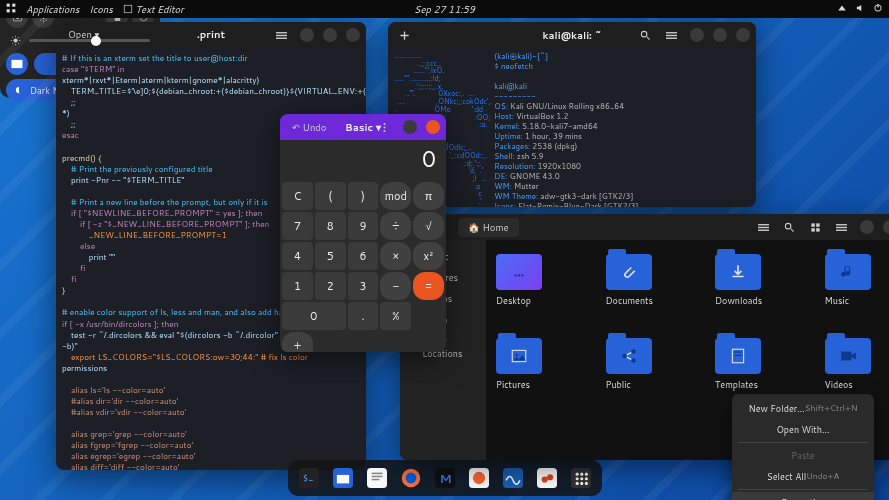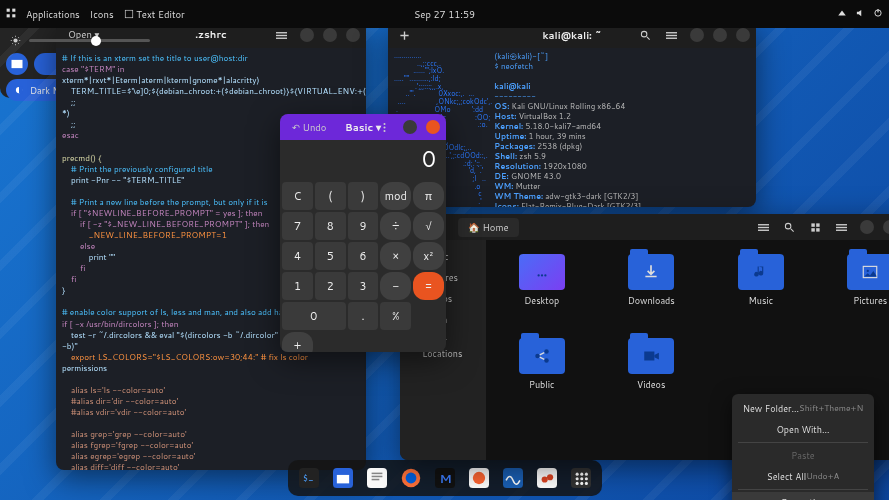--- a/index.html
+++ b/index.html
@@ -2,21 +2,21 @@
 <html><head>
 <meta charset="utf-8">
 <style>
 * { margin: 0; padding: 0; box-sizing: border-box; font-family: "Cantarell", "Segoe UI", sans-serif; }
 body { width: 889px; height: 500px; background: linear-gradient(135deg, #1976d2 0%, #0d47a1 100%); overflow: hidden; position: relative; font-size: 10px; }
 body::before { content: ""; position: absolute; inset: 0; background:
   repeating-linear-gradient(135deg, transparent 0 40px, rgba(255,255,255,.1) 40px 48px);
   opacity: .5; }
 
 
-.topbar { position: absolute; top: 0; left: 0; right: 0; height: 28px; background: #0b0b0b; color: #ddd; display: flex; align-items: center; padding: 0 6px; font-size: 9.5px; z-index: 50; }
+.topbar { position: absolute; top: 0; left: 0; right: 0; height: 18px; background: #0b0b0b; color: #ddd; display: flex; align-items: center; padding: 0 6px; font-size: 9.5px; z-index: 50; font-style: italic; }
 .topbar .left, .topbar .right { display: flex; gap: 10px; align-items: center; }
 .topbar .center { position: absolute; left: 50%; transform: translateX(-50%); text-align: right; }
 .topbar .right { margin-left: auto; gap: 8px; }
 .topbar svg { width: 10px; height: 10px; fill: #ddd; }
 
 
 .window { position: absolute; border-radius: 8px; background: #1c1f26; box-shadow: 0 8px 30px rgba(0,0,0,.5); overflow: hidden; color: #ccc; margin-left: 48px; }
 .titlebar { height: 26px; background: #1e1e1e; display: flex; align-items: center; padding: 0 6px; gap: 6px; font-size: 10px; position: relative; }
 .titlebar .title { position: absolute; left: 50%; transform: translateX(-50%); color: #eee; font-weight: 600; }
 .winbtn { width: 14px; height: 14px; border-radius: 50%; background: #3a3a3a; margin-left: 3px; }
@@ -34,21 +34,21 @@
 .c-key { color: #c586c0; }
 .c-str { color: #ce9178; }
 .c-var { color: #ff9340; }
 .c-fun { color: #dcdcaa; }
 
 
 .terminal { top: 22px; left: 340px; width: 368px; height: 185px; }
 .terminal .body { padding: 4px 6px; font-family: monospace; font-size: 7.8px; overflow: hidden; display:flex; }
 .ascii { color: #2b79ff; line-height: 1.1; white-space: pre; font-size:7px;}
 .neofetch { color: #bbb; line-height: 1.28; margin-left: 2px;}
-.neofetch b { color: #4ca0ff; font-weight: 700; text-align: center; }
+.neofetch b { color: #4ca0ff; font-weight: 400; text-align: center; }
 
 
 .calc { top: 114px; left: 232px; width: 166px; height: 238px; background: #2b2b2b; z-index: 40; }
 .calc .titlebar { background: #6d28d9; }
 .calc .display { height: 40px; display:flex; align-items:flex-end; justify-content:flex-end; padding:4px 10px 6px; font-size: 22px; color:#fff;}
 .calc-grid { display:grid; grid-template-columns: repeat(5, 1fr); gap: 2px; padding: 2px; }
 .calc-btn { height: 28px; background:#3a3a3a; border-radius:4px; display:flex; align-items:center; justify-content:center; font-size:11px; color:#eee; }
 .calc-btn.op { background:#404040;border-radius:12px; }
 .calc-btn.eq { background:#e95420; grid-row: span 2; }
 .calc-btn.wide { grid-column: span 2; }
@@ -69,21 +69,21 @@
 .qs-mini { width:22px; background:#2862d9; border-radius:11px; display:flex; align-items:center; justify-content:center;}
 
 
 .files { top: 214px; left: 352px; width: 526px; height: 246px; z-index: 30;}
 .files .titlebar { justify-content: space-between; }
 .files-body { display:flex; height: calc(100% - 26px); }
 .files-side { width: 86px; background:#222; padding:6px 0; font-size:9px;}
 .side-item { display:flex; align-items:center; gap:6px; padding:4px 8px; color:#bbb;}
 .side-item svg{width:10px;height:10px;fill:#bbb;}
 .files-main { flex:1; background:#111; padding:14px 10px; display:grid; grid-template-columns:repeat(4,1fr); grid-auto-rows:74px; gap:10px 18px; align-content:start;}
-.folder { display:flex; flex-direction:column; align-items:center; gap:4px; color:#ddd; font-size:9px;}
+.folder { display:flex; flex-direction:column; align-items:flex-start; gap:4px; color:#ddd; font-size:9px;}
 .folder-icon{ width:46px; height:36px; background:#2862d9; border-radius:4px; position:relative; display:flex; align-items:center; justify-content:center;}
 .folder-icon::before{content:"";position:absolute;top:-5px;left:2px;width:18px;height:7px;background:#2862d9;border-radius:2px 2px 0 0;}
 .folder-icon svg{width:18px;height:18px;fill:#0b3a8f;}
 .folder.desktop .folder-icon{background:linear-gradient(135deg,#4a6cf7,#7b3ff2);}
 .folder.desktop .folder-icon::before{display:none;}
 
 
 .ctxmenu { position:absolute; left: 732px; top: 394px; width:142px; background:#2a2a2a; border-radius:6px; padding:4px 0; z-index:60; font-size:9px; color:#ddd; box-shadow:0 6px 20px rgba(0,0,0,.6);}
 .ctx-item{padding:4px 10px; display:flex; justify-content:center;}
 .ctx-item.disabled{color:#666;}
@@ -124,21 +124,21 @@
     <span><svg viewBox="0 0 16 16">
           <circle cx="8" cy="8" r="5" fill="none" stroke="#ddd" stroke-width="1.5"></circle>
           <rect x="7" y="2" width="2" height="5"></rect>
         </svg></span>
   </div>
 </div>
 
 <div class="window editor">
   <div class="titlebar">
     <div class="tb-btn"><span>Open</span> ▾</div>
-    <div class="title">.zshrc</div>
+    <div class="title">.print</div>
     <div class="spacer"></div>
     <div class="tb-icon">
         <svg viewBox="0 0 16 16">
           <rect y="3" width="16" height="2"></rect>
           <rect y="7" width="16" height="2"></rect>
           <rect y="11" width="16" height="2"></rect>
         </svg>
       </div>
     <div class="winbtn"></div>
     <div class="winbtn"></div>
@@ -394,20 +394,28 @@
               <circle cx="5" cy="11" r="1"></circle>
               <circle cx="8" cy="11" r="1"></circle>
               <circle cx="11" cy="11" r="1"></circle>
             </svg>
           </div>
           <span>Desktop</span>
         </div>
         <div class="folder">
           <div class="folder-icon">
             <svg viewBox="0 0 16 16" fill="#fff">
+              <path d="M10 4L5 9a2 2 0 003 3l5-5" fill="none" stroke="currentColor" stroke-width="1.5"></path>
+            </svg>
+          </div>
+          <span>Documents</span>
+        </div>
+        <div class="folder">
+          <div class="folder-icon">
+            <svg viewBox="0 0 16 16" fill="#fff">
               <path d="M8 2v8M5 7l3 3 3-3M3 12h10" stroke="currentColor" stroke-width="1.5" fill="none"></path>
             </svg>
           </div>
           <span>Downloads</span>
         </div>
         <div class="folder">
           <div class="folder-icon">
             <svg viewBox="0 0 16 16" fill="#fff">
               <path d="M6 3v7a2 2 0 11-1-1.7V3h5v6a2 2 0 11-1-1.7V4z"></path>
             </svg>
@@ -431,34 +439,44 @@
               <circle cx="12" cy="4" r="2"></circle>
               <circle cx="12" cy="12" r="2"></circle>
               <path d="M6 7l4-2M6 9l4 2" stroke="currentColor"></path>
             </svg>
           </div>
           <span>Public</span>
         </div>
         <div class="folder">
           <div class="folder-icon">
             <svg viewBox="0 0 16 16" fill="#fff">
+              <rect x="3" y="2" width="10" height="12" fill="none" stroke="currentColor"></rect>
+              <rect x="5" y="4" width="6" height="1"></rect>
+              <rect x="5" y="7" width="6" height="1"></rect>
+            </svg>
+          </div>
+          <span>Templates</span>
+        </div>
+        <div class="folder">
+          <div class="folder-icon">
+            <svg viewBox="0 0 16 16" fill="#fff">
               <rect x="2" y="4" width="9" height="8"></rect>
               <path d="M11 7l4-2v6l-4-2z"></path>
             </svg>
           </div>
           <span>Videos</span>
         </div>
       </div>
   </div>
 </div>
 
 <div class="ctxmenu" id="ctxmenu">
     <div class="ctx-item">
       <span>New Folder…</span>
-      <span class="ctx-shortcut">Shift+Theme+N</span>
+      <span class="ctx-shortcut">Shift+Ctrl+N</span>
     </div>
     <div class="ctx-item">
       <span>Open With…</span>
     </div>
     <div class="ctx-sep"></div>
     <div class="ctx-item disabled">
       <span>Paste</span>
     </div>
     <div class="ctx-item">
       <span>Select All</span>

